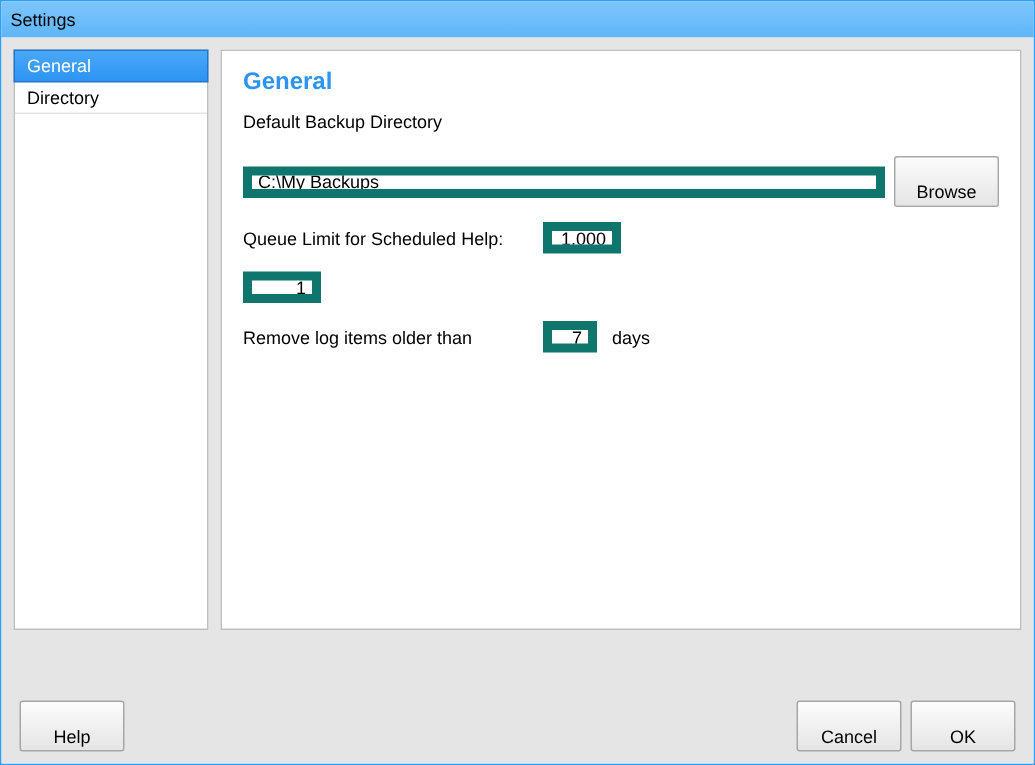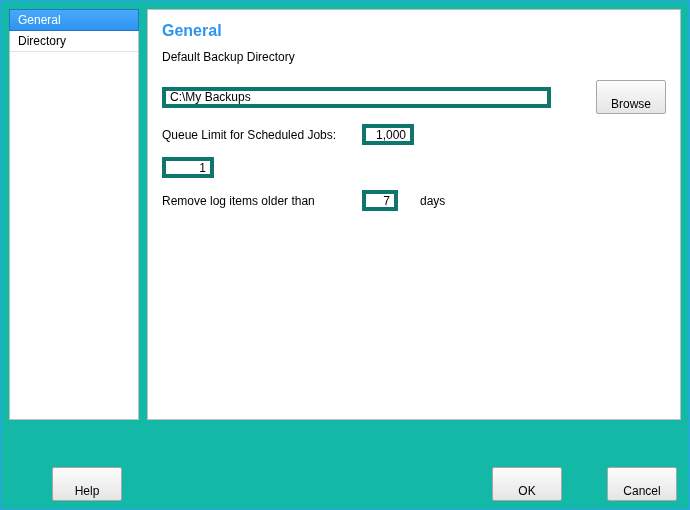--- a/index.html
+++ b/index.html
@@ -18,21 +18,21 @@
   .titlebar {
     height: 24px;
     background: linear-gradient(to bottom, #7cc5fc, #5fb6f9);
     color: #000;
     display: flex; align-items: center;
     padding: 0 6px;
     font-size: 12px;
   }
   .client {
     flex: 1;
-    background: #14b8a6;
+    background: #e5e5e5;
     padding: 8px 8px 8px 8px;
     display: flex; flex-direction: column; gap: 45px;
   }
   .body-row {
     flex: 1;
     display: flex;
     gap: 8px;
   }
   .nav {
     width: 130px;
@@ -68,44 +68,43 @@
   .field-label {
     margin-bottom: 16px;
   }
   .row {
     display: flex; align-items: center;
     gap: 6px;
     margin-bottom: 10px;
   }
   .text-input {
     height: 21px;
-    border: 4px solid #0f766e;
+    border: 6px solid #0f766e;
     padding: 1px 4px;
     font: inherit;
     background: #fff;
   }
   .dir-input { flex: 1; }
   .num-input { width: 52px; text-align: right; }
   .btn {
     height: 34px;
     min-width: 70px;
     border: 1px solid #a7a7a7;
     background: linear-gradient(to bottom, #fcfcfc, #e5e5e5);
     font: inherit;
     border-radius: 2px;
     padding: 16px 10px;
     cursor: default;
-    margin-left: 39px;
   }
   .kv-row {
     display: flex; align-items: center;
     margin-bottom: 12px;
   }
   .kv-label { width: 200px; }
-  .kv-suffix { margin-left: 22px; }
+  .kv-suffix { margin-left: 10px; }
   .checkbox-row {
     display: flex; align-items: center;
     gap: 6px;
     margin-top: 4px;
   }
   .chk {
     width: 13px; height: 13px;
     border: 1px solid #7a7a7a;
     background: #fff;
     display: inline-block;
@@ -115,20 +114,23 @@
     display: flex; align-items: flex-end;
     padding: 0 4px;
     gap: 6px;
   }
   .footer .spacer { flex: 1; }
 </style>
 </head>
 <body>
 
 <div class="window">
+  <div class="titlebar">
+    <span>Settings</span>
+  </div>
 
   <div class="client">
     <div class="body-row">
 
       <div class="nav">
         <div class="nav-item selected">
           <span>General</span>
         </div>
         <div class="nav-item">
           <span>Directory</span>
@@ -138,38 +140,38 @@
       <div class="panel">
         <h2>General</h2>
 
         <div class="field-label">Default Backup Directory</div>
         <div class="row">
           <input class="text-input dir-input" type="text" value="C:\My Backups" style="">
           <button class="btn">Browse</button>
         </div>
 
         <div class="kv-row">
-          <span class="kv-label">Queue Limit for Scheduled Jobs:</span>
+          <span class="kv-label">Queue Limit for Scheduled Help:</span>
           <input class="text-input num-input" type="text" value="1,000" style="">
         </div>
 
         <div class="kv-row">
           <input class="text-input num-input" type="text" value="1" style="">
         </div>
 
         <div class="kv-row">
           <span class="kv-label">Remove log items older than</span>
           <input class="text-input num-input" style="width: 36px;" type="text" value="7">
           <span class="kv-suffix">days</span>
         </div>
 
       </div>
 
     </div>
 
     <div class="footer">
       <button class="btn">Help</button>
       <span class="spacer"></span>
+      <button class="btn">Cancel</button>
       <button class="btn">OK</button>
-      <button class="btn">Cancel</button>
     </div>
   </div>
 </div>
 
 </body></html>

